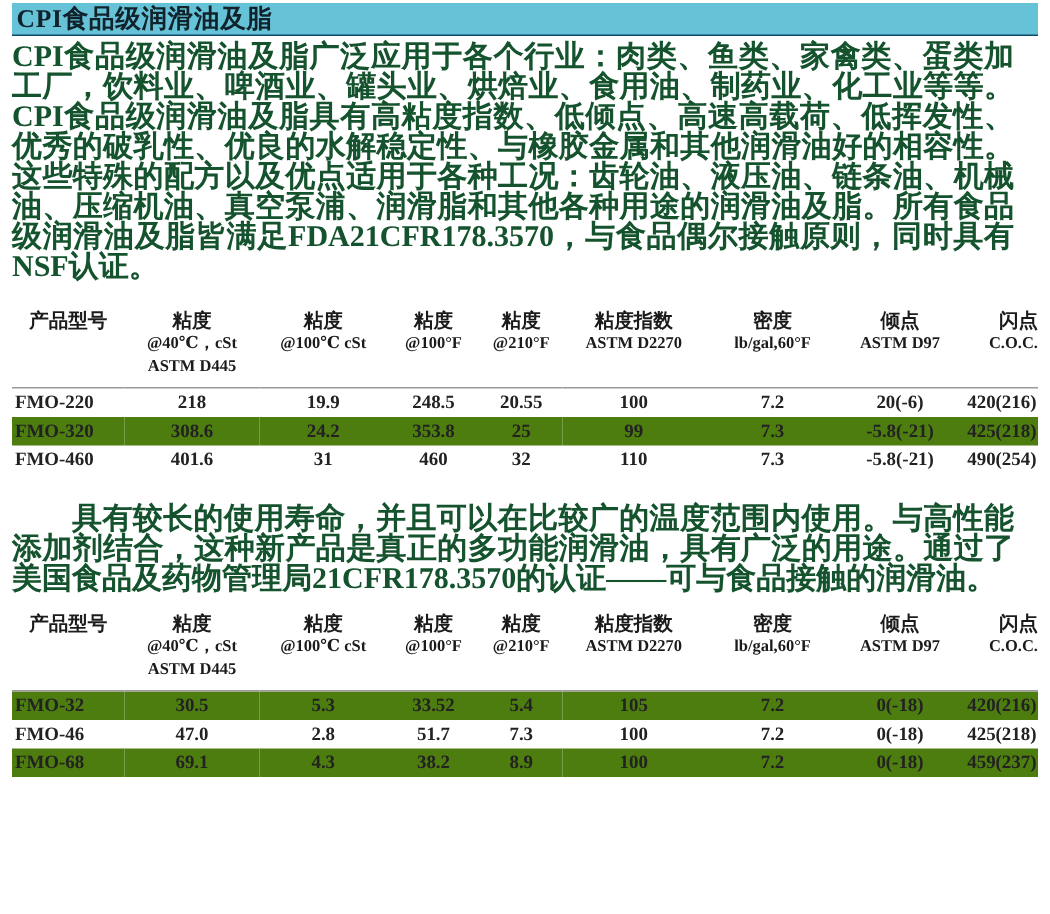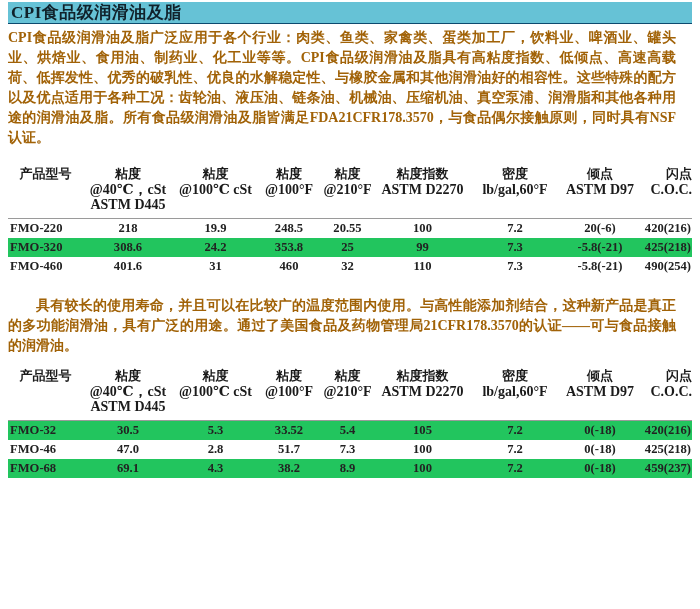--- a/index.html
+++ b/index.html
@@ -21,25 +21,25 @@
     height: 22px;
     line-height: 21px;
     padding-left: 3px;
     font-size: 17px;
     letter-spacing: 0.5px;
     color: #10222b;
     margin-bottom: 3px;
   }
 
   p.body-text {
-    font-size: 14px;
+    font-size: 20px;
     line-height: 20px;
     text-align: justify;
     margin: 4px 16px 0 0;
-    color: #a16207;
+    color: #14532d;
   }
   p.indent { text-indent: 2em; }
 
   .gap-sm { height: 11px; }
   .gap-md { height: 16px; }
 
   table.spec {
     width: 100%;
     border-collapse: collapse;
     table-layout: fixed;
@@ -58,40 +58,40 @@
   table.spec th {
     font-size: 13px;
     line-height: 16px;
     text-align: center;
     vertical-align: top;
     padding: 0 0 6px 0;
     font-weight: bold;
     color: #1b1b1b;
   }
   table.spec th .sub {
-    font-size: 14px;
+    font-size: 11px;
     line-height: 15px;
     display: block;
   }
   table.spec th:first-child { text-align: center; }
   table.spec th:last-child { text-align: right; }
 
   table.spec tbody { border-top: 1.5px solid #9a9a9a; }
   table.spec td {
     font-size: 12.6px;
     line-height: 19px;
     height: 19px;
     text-align: center;
     padding: 0;
     color: #222;
     white-space: nowrap;
   }
   table.spec td:first-child { text-align: left; padding-left: 2px; }
   table.spec td:last-child { text-align: right; padding-right: 1px; }
-  table.spec tr.hl td { background: #22c55e; }
+  table.spec tr.hl td { background: #4d7c0f; }
 </style>
 </head>
 <body>
 
 <div class="page">
 
   <div class="title-bar">
     <span>CPI食品级润滑油及脂</span>
   </div>
 

